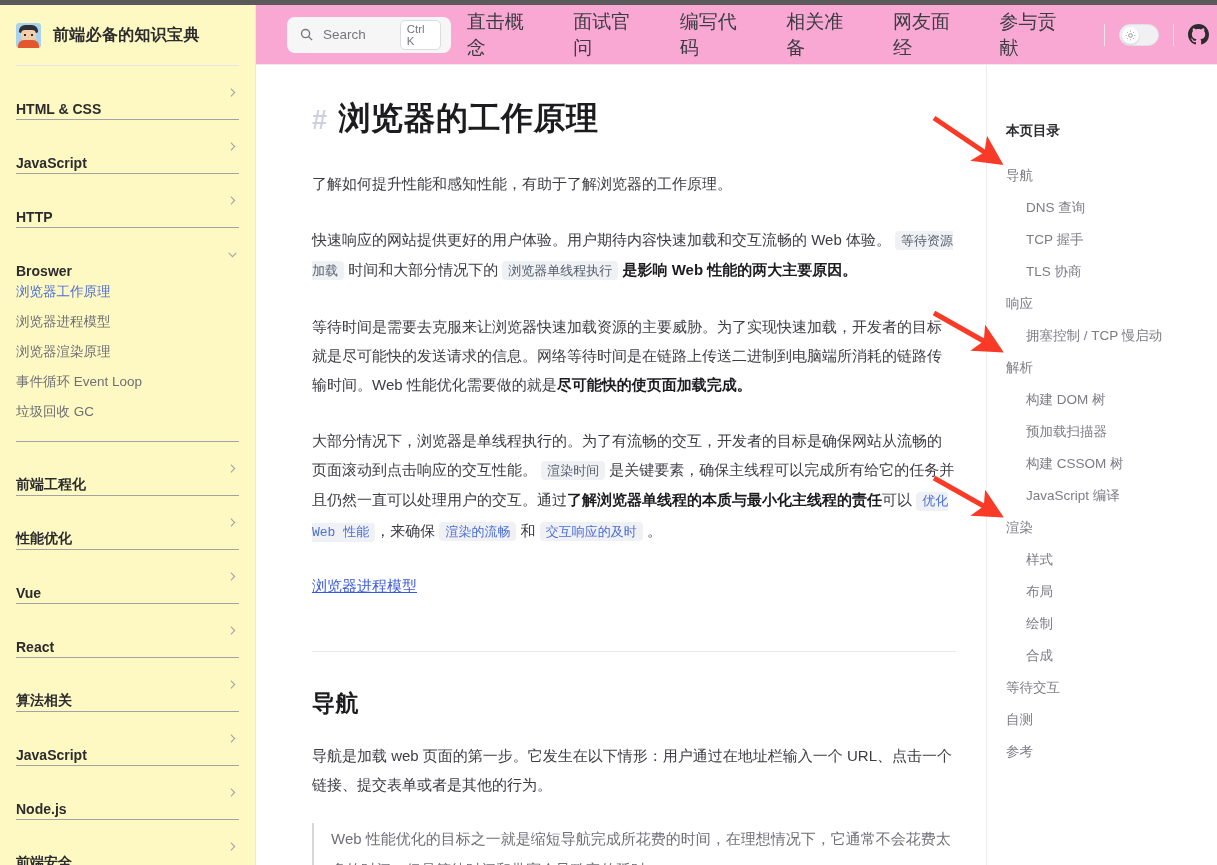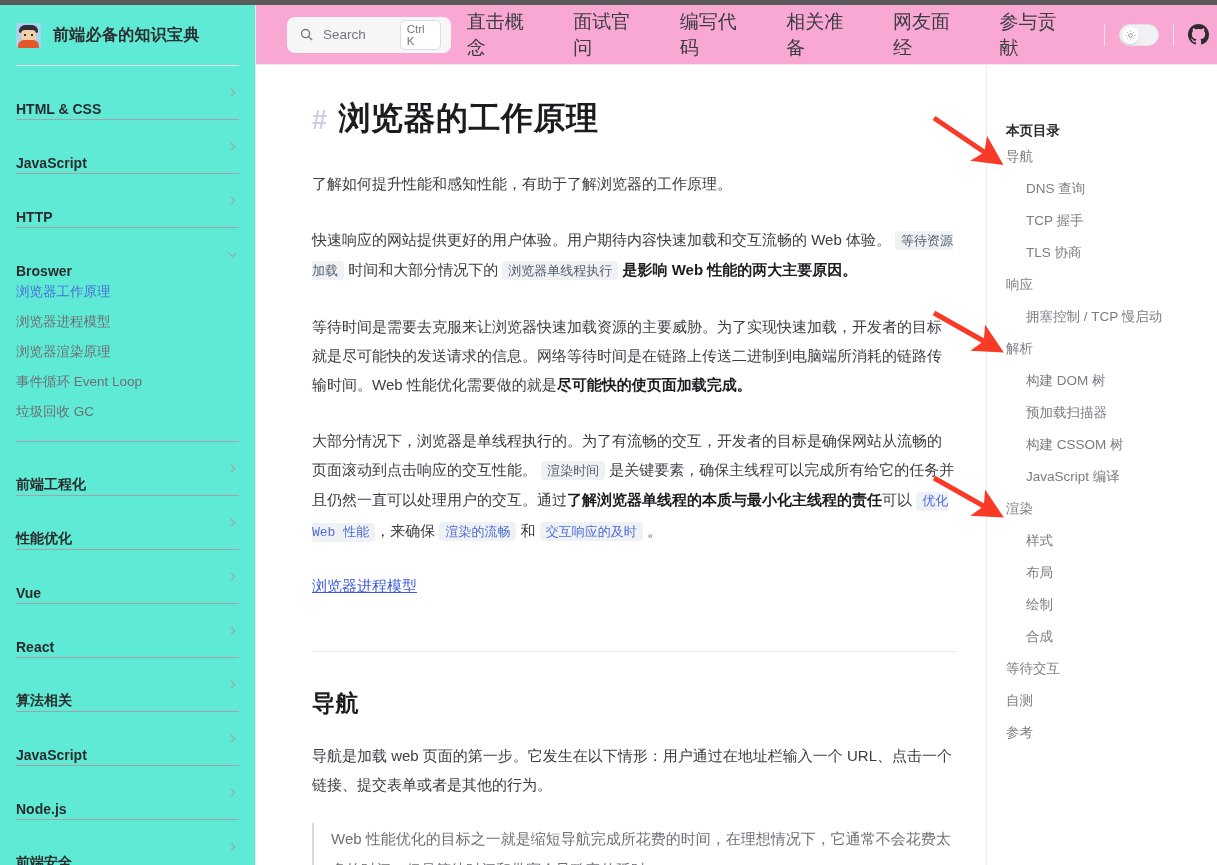--- a/index.html
+++ b/index.html
@@ -16,21 +16,21 @@
   
   .top-strip {
     position: absolute; top: 0; left: 0; width: 1217px; height: 5px;
     background: #5a5a5a;
   }
 
   
   .sidebar {
     position: absolute; left: 0; top: 5px;
     width: 256px; height: 860px;
-    background: #5eead4;
+    background: #fef9c3;
     border-right: 1px solid #e7e7e9;
     overflow: hidden;
   }
   .brand {
     display: flex; align-items: center; gap: 12px;
     height: 60px; padding: 0 16px;
   }
   .avatar {
     width: 25px; height: 25px; border-radius: 3px;
     background: #a9d3ec; position: relative; overflow: hidden;
@@ -154,21 +154,21 @@
   
   .toc {
     position: absolute; top: 65px; left: 986px;
     width: 231px; height: 800px;
     border-left: 1px solid #ececee;
     padding: 57px 0 0 19px;
     overflow: hidden;
   }
   .toc-title {
     font-size: 13.5px; font-weight: bold; color: #2c2c2f;
-    margin-bottom: 1px;
+    margin-bottom: 20px;
   }
   .toc-item {
     font-size: 13.5px; color: #7c7c84; line-height: 32px;
     cursor: pointer; white-space: nowrap;
   }
   .toc-item.lvl3 { padding-left: 20px; }
 
   
   .annot { position: absolute; pointer-events: none; }
 </style>

